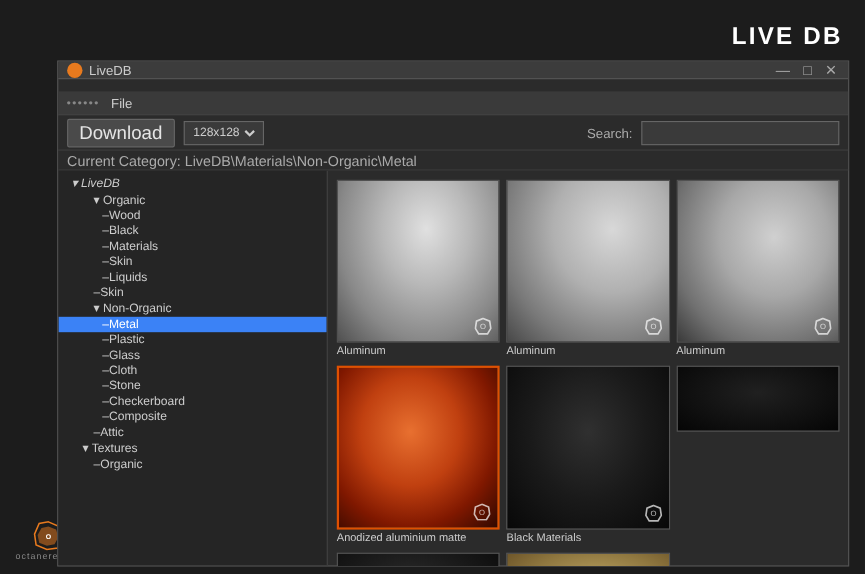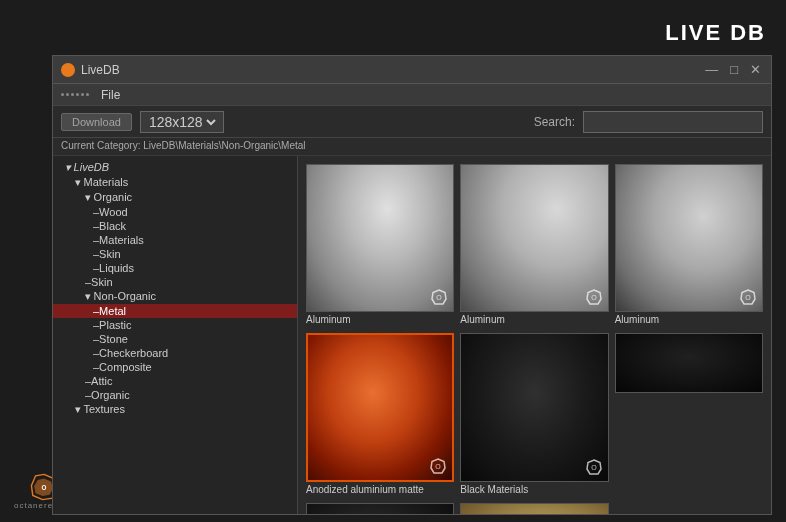--- a/index.html
+++ b/index.html
@@ -46,21 +46,21 @@
       flex-direction: column;
     }
 
     
     .titlebar {
       display: flex;
       align-items: center;
       justify-content: space-between;
       background: #3c3c3c;
       padding: 4px 8px;
-      height: 28px;
+      height: 16px;
       border-bottom: 1px solid #555;
     }
     .titlebar-left {
       display: flex;
       align-items: center;
       gap: 6px;
     }
     .titlebar-icon {
       width: 14px;
       height: 14px;
@@ -87,20 +87,21 @@
     }
 
     
     .menubar {
       background: #3a3a3a;
       padding: 3px 8px;
       border-bottom: 1px solid #444;
       display: flex;
       align-items: center;
       height: 22px;
+      margin-top: 11px;
     }
     .menu-dots {
       display: flex;
       gap: 2px;
       margin-right: 8px;
     }
     .menu-dot { width: 3px; height: 3px; background: #888; border-radius: 50%; }
     .menu-item {
       color: #ccc;
       font-size: 12px;
@@ -114,44 +115,44 @@
       padding: 4px 8px;
       display: flex;
       align-items: center;
       gap: 8px;
       border-bottom: 1px solid #444;
       height: 32px;
     }
     .btn-download {
       background: #4a4a4a;
       border: 1px solid #666;
-      color: #a3a3a3;
+      color: #e5e5e5;
       padding: 2px 10px;
-      font-size: 11px;
+      font-size: 17px;
       cursor: pointer;
       border-radius: 2px;
     }
 
     .size-select {
       background: #3a3a3a;
       border: 1px solid #666;
       color: #ccc;
       padding: 2px 4px;
       font-size: 11px;
       cursor: pointer;
       display: flex;
       align-items: center;
       gap: 4px;
       height: 22px;
     }
     .size-select select {
       background: transparent;
       border: none;
       color: #ccc;
-      font-size: 14px;
+      font-size: 11px;
       outline: none;
       cursor: pointer;
     }
 
     .search-label {
       margin-left: auto;
       color: #aaa;
       font-size: 12px;
     }
     .search-input {
@@ -162,21 +163,21 @@
       font-size: 11px;
       width: 180px;
       height: 22px;
       outline: none;
     }
 
     
     .breadcrumb {
       background: #2b2b2b;
       padding: 2px 8px;
-      font-size: 10px;
+      font-size: 13px;
       color: #aaa;
       border-bottom: 1px solid #3a3a3a;
       height: 18px;
     }
 
     
     .content {
       display: flex;
       flex: 1;
       overflow: hidden;
@@ -190,21 +191,21 @@
       overflow-y: auto;
       padding: 4px 0;
       flex-shrink: 0;
     }
     .tree-item {
       padding: 1px 0;
       cursor: pointer;
       white-space: nowrap;
       font-size: 11px;
     }
-    .tree-item.selected { background: #7f1d1d; color: #fff; }
+    .tree-item.selected { background: #3b82f6; color: #fff; }
     .tree-item span { display: inline-block; }
     .tree-indent-1 { padding-left: 12px; font-style: italic; }
     .tree-indent-2 { padding-left: 22px; }
     .tree-indent-3 { padding-left: 32px; }
     .tree-label { color: #ccc; }
 
     
     .sidebar::-webkit-scrollbar { width: 6px; }
     .sidebar::-webkit-scrollbar-track { background: #1e1e1e; }
     .sidebar::-webkit-scrollbar-thumb { background: #555; border-radius: 3px; }
@@ -360,23 +361,20 @@
   </div>
 
   <div class="breadcrumb">Current Category: LiveDB\Materials\Non-Organic\Metal</div>
 
   <div class="content">
 
     <div class="sidebar">
       <div class="tree-item tree-indent-1">
         <span class="tree-label">▾ LiveDB</span>
       </div>
-      <div class="tree-item tree-indent-2">
-        <span class="tree-label">▾ Materials</span>
-      </div>
       <div class="tree-item tree-indent-3">
         <span class="tree-label">▾ Organic</span>
       </div>
       <div class="tree-item tree-indent-3" style="padding-left:40px">
         <span class="tree-label">–Wood</span>
       </div>
       <div class="tree-item tree-indent-3" style="padding-left:40px">
         <span class="tree-label">–Black</span>
       </div>
       <div class="tree-item tree-indent-3" style="padding-left:40px">
@@ -394,36 +392,42 @@
       <div class="tree-item tree-indent-3">
         <span class="tree-label">▾ Non-Organic</span>
       </div>
       <div class="tree-item selected" style="padding-left:40px">
         <span class="tree-label" style="color:#fff">–Metal</span>
       </div>
       <div class="tree-item" style="padding-left:40px">
         <span class="tree-label">–Plastic</span>
       </div>
       <div class="tree-item" style="padding-left:40px">
+        <span class="tree-label">–Glass</span>
+      </div>
+      <div class="tree-item" style="padding-left:40px">
+        <span class="tree-label">–Cloth</span>
+      </div>
+      <div class="tree-item" style="padding-left:40px">
         <span class="tree-label">–Stone</span>
       </div>
       <div class="tree-item" style="padding-left:40px">
         <span class="tree-label">–Checkerboard</span>
       </div>
       <div class="tree-item" style="padding-left:40px">
         <span class="tree-label">–Composite</span>
       </div>
       <div class="tree-item tree-indent-3">
         <span class="tree-label">–Attic</span>
       </div>
+      <div class="tree-item tree-indent-2">
+        <span class="tree-label">▾ Textures</span>
+      </div>
       <div class="tree-item tree-indent-3">
         <span class="tree-label">–Organic</span>
-      </div>
-      <div class="tree-item tree-indent-2">
-        <span class="tree-label">▾ Textures</span>
       </div>
     </div>
 
     <div class="grid-area">
 
 
       <div class="mat-item">
         <div class="mat-thumb thumb-aluminum1">
           <svg class="thumb-watermark" viewBox="0 0 16 16">
             <polygon points="8,1 14,3.5 15,10 12,15 4,15 1,10 2,3.5" fill="none" stroke="white" stroke-width="1.5"></polygon>

